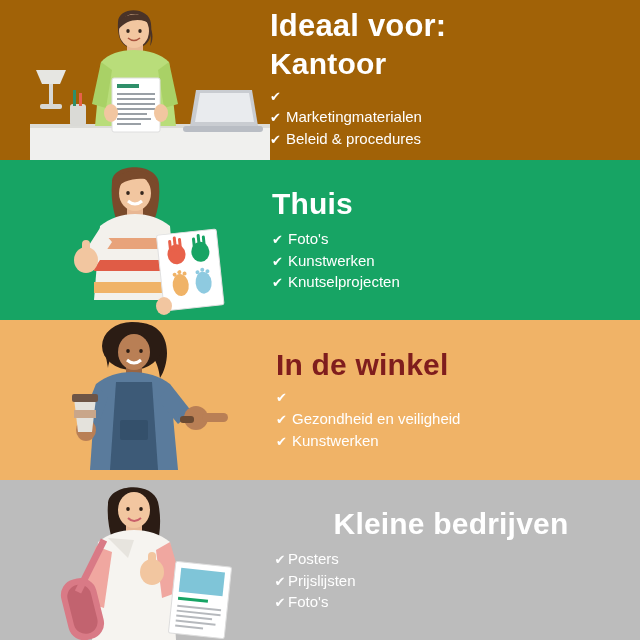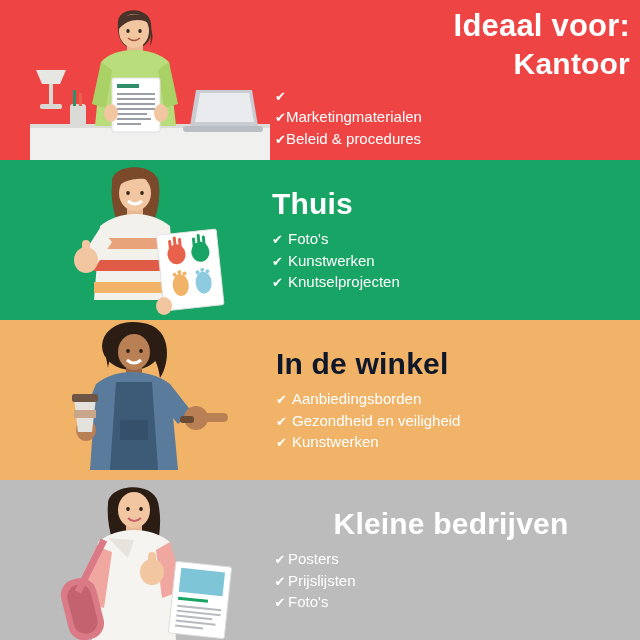--- a/index.html
+++ b/index.html
@@ -20,21 +20,21 @@
     display: flex;
     flex-direction: column;
   }
   .band {
     position: relative;
     flex: 1 1 0;
     overflow: hidden;
     display: flex;
     align-items: center;
   }
-  .band-1 { background: #ef4444; text-align: right; }
+  .band-1 { background: #a16207; }
   .band-2 { background: #17a464; justify-content: flex-end; }
   .band-3 { background: #f0b367; }
   .band-4 { background: #bcbcbc; }
 
   
   .photo {
     position: relative;
     width: 270px;
     height: 100%;
     flex: 0 0 270px;
@@ -57,21 +57,21 @@
     color: #ffffff;
   }
   .headline {
     font-size: 30px;
     font-weight: bold;
     letter-spacing: 0.2px;
     line-height: 1.1;
     margin: 0 0 8px 0;
     color: #ffffff;
   }
-  .band-3 .headline { color: #0f172a; }
+  .band-3 .headline { color: #7f1d1d; }
   ul.bullets {
     list-style: none;
     margin: 0;
     padding: 0;
   }
   ul.bullets li {
     display: flex;
     align-items: baseline;
     font-size: 15px;
     line-height: 1.45;
@@ -268,21 +268,20 @@
         <rect x="202" y="93" width="26" height="9" rx="4.5" fill="#b97f55"></rect>
 
         <rect x="180" y="96" width="14" height="7" rx="3" fill="#6b4a32"></rect>
       </svg>
     </div>
     <div class="content">
       <h2 class="headline">In de winkel</h2>
       <ul class="bullets">
         <li>
           <span class="check">✔</span>
-          <span>Aanbiedingsborden</span>
         </li>
         <li>
           <span class="check">✔</span>
           <span>Gezondheid en veiligheid</span>
         </li>
         <li>
           <span class="check">✔</span>
           <span>Kunstwerken</span>
         </li>
       </ul>

